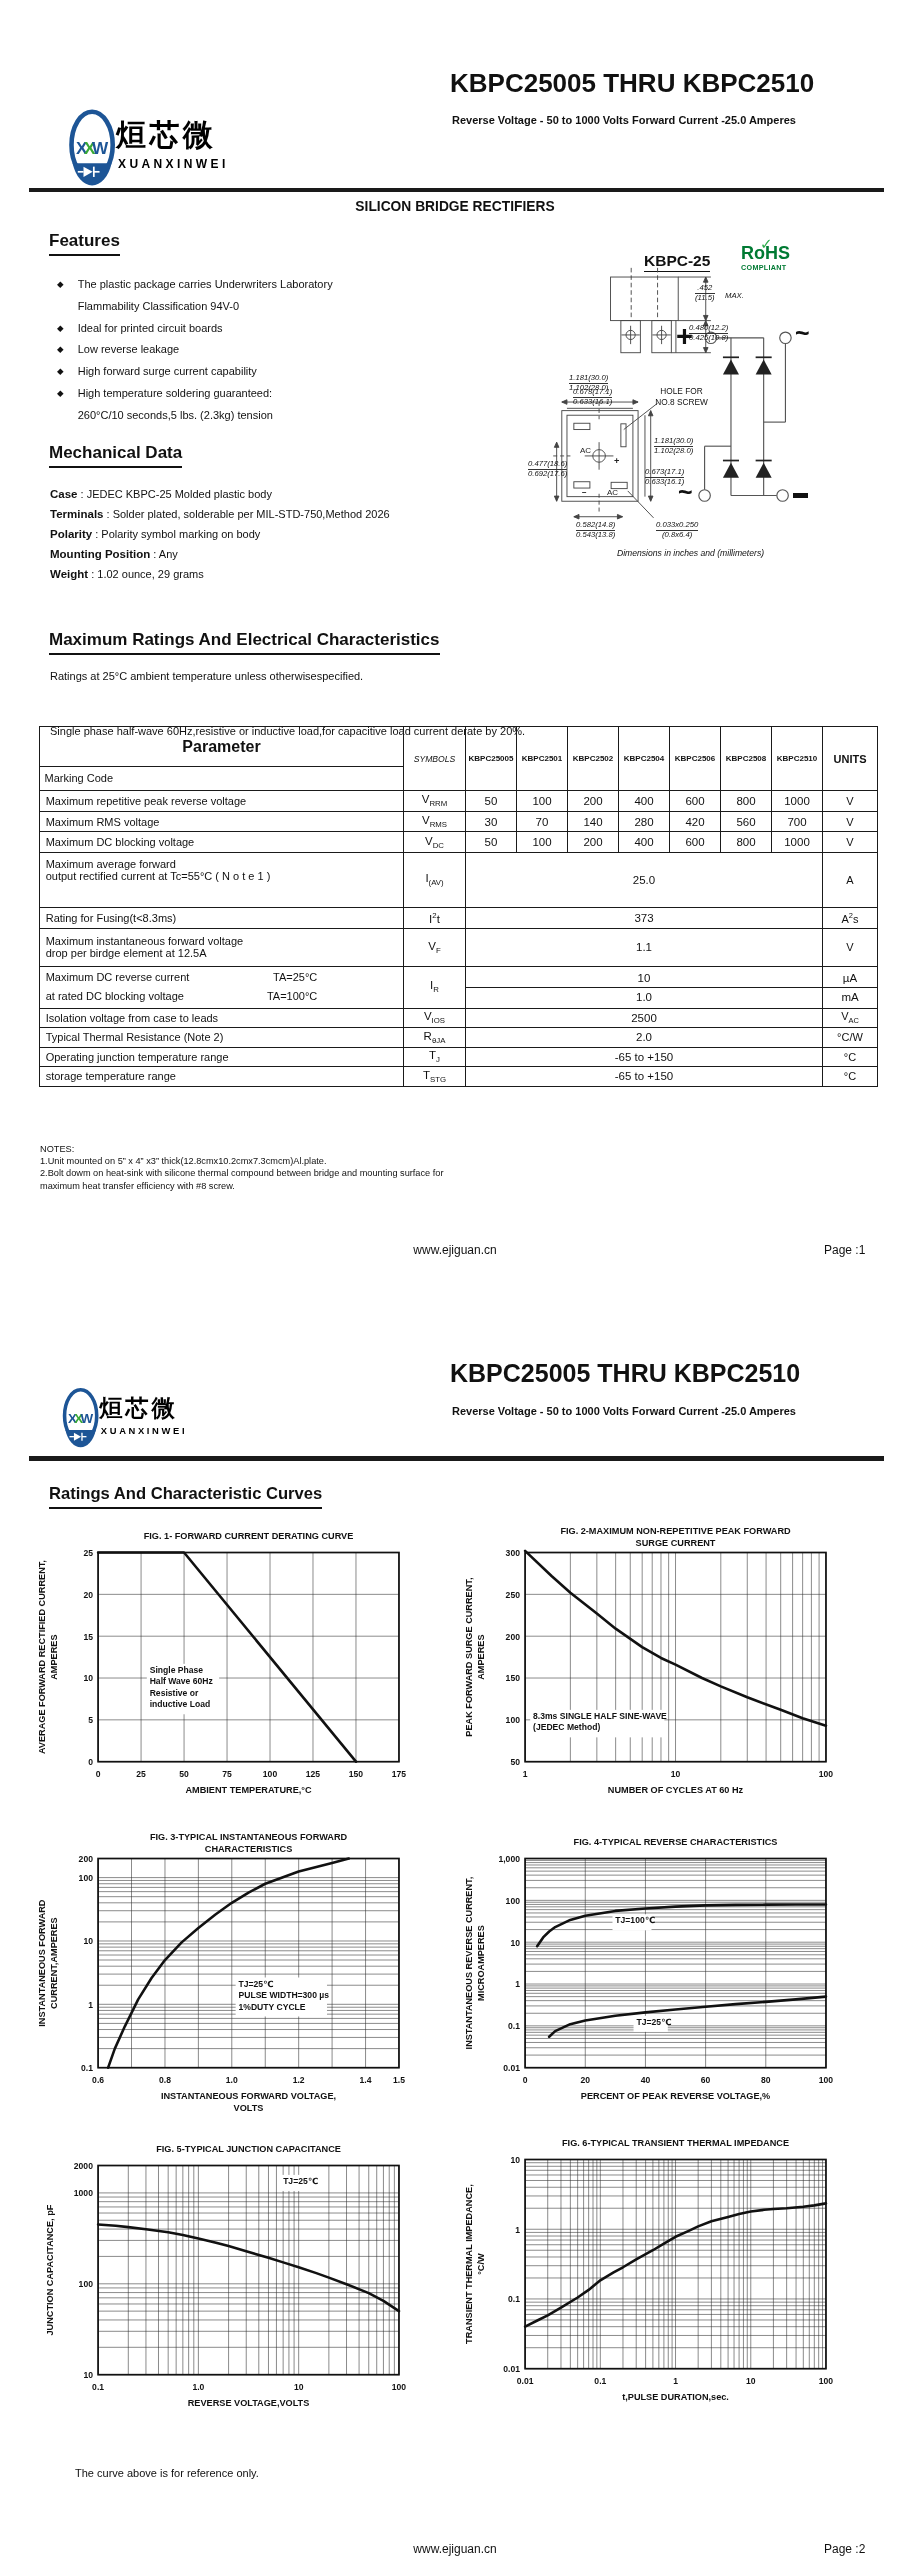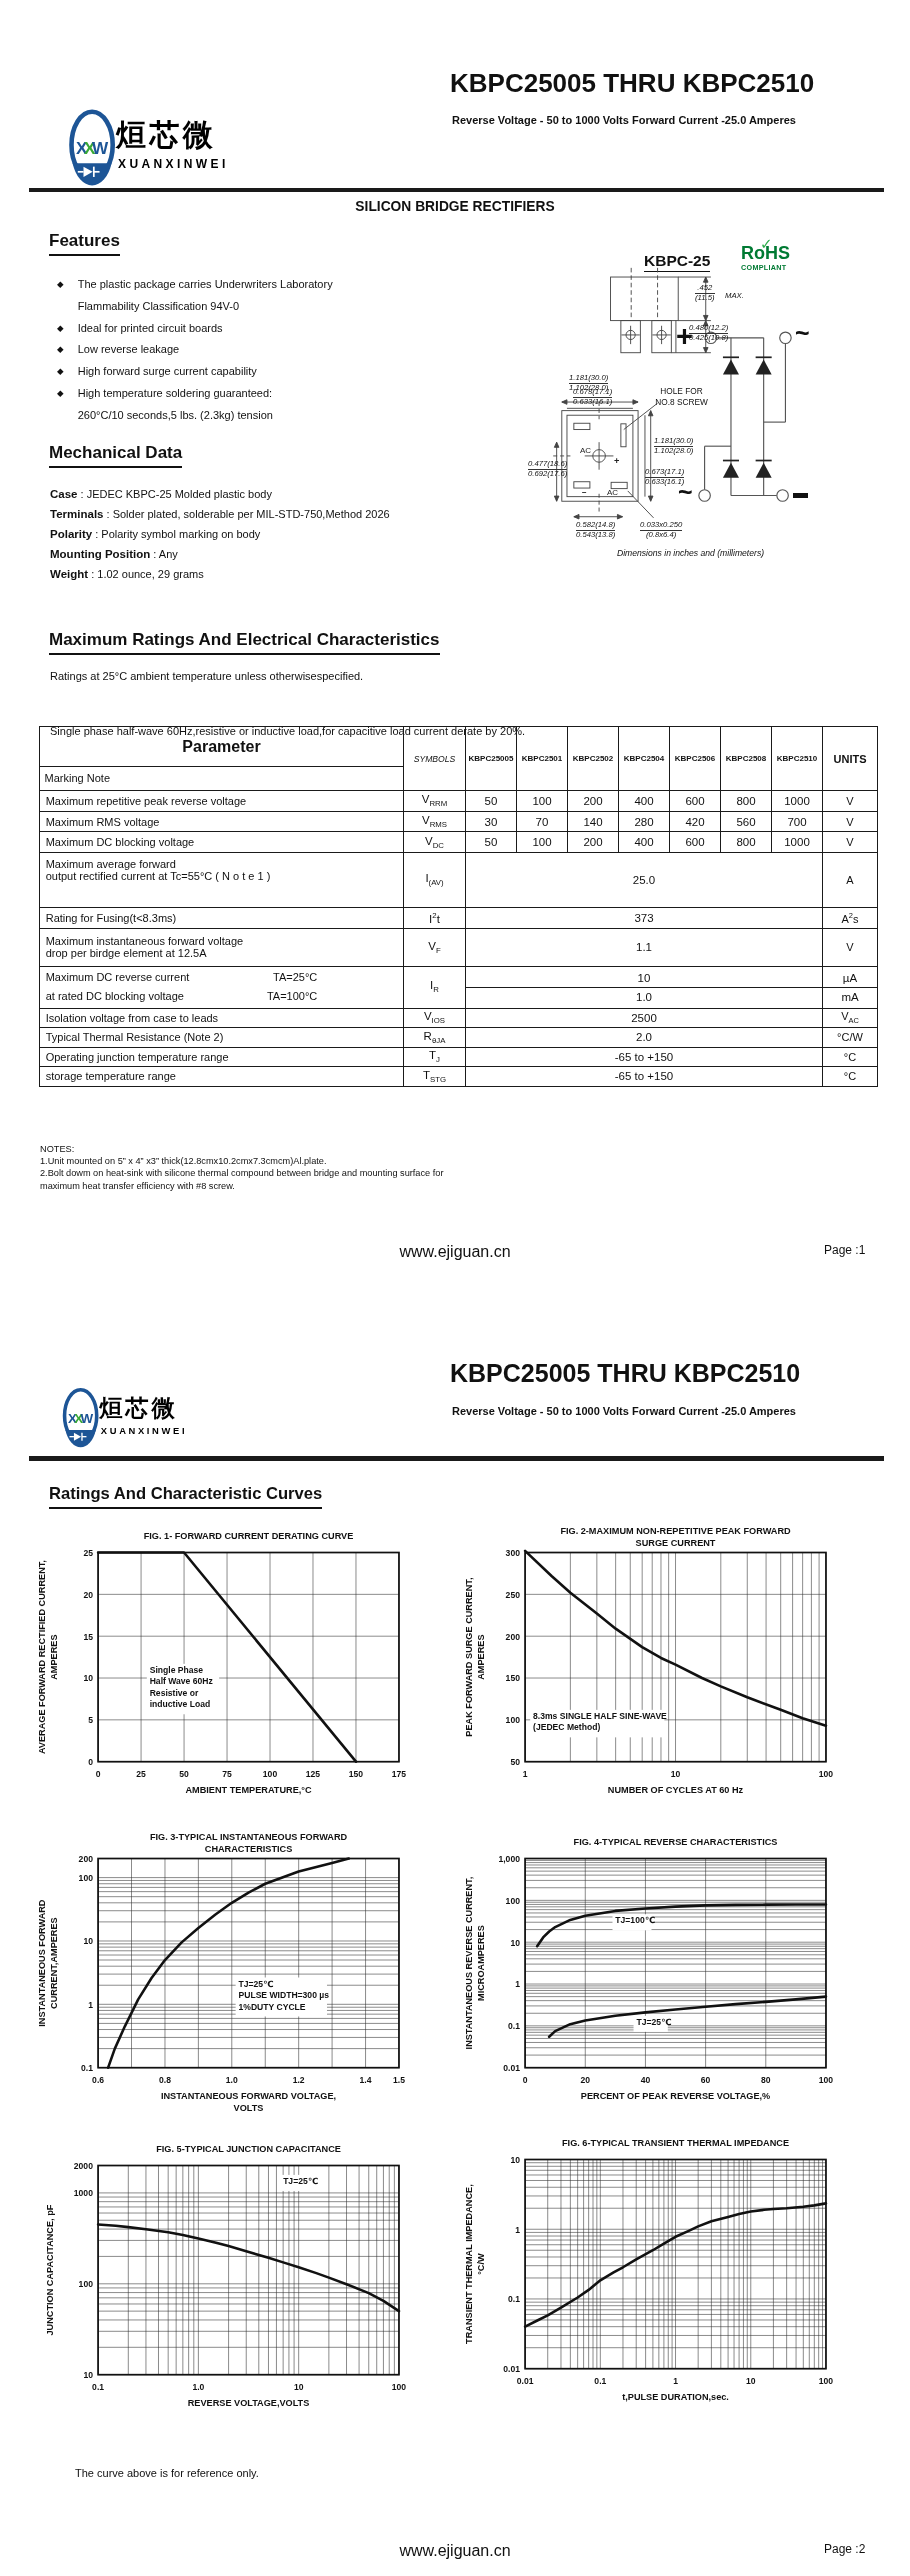--- a/index.html
+++ b/index.html
@@ -38,21 +38,21 @@
   .rt .sym{text-align:center;font-size:11.5px;}
   .rt .val{text-align:center;font-size:11.5px;}
   .rt .unit{text-align:center;font-size:11px;}
   .rt sub{font-size:68%;}
   .rt sup{font-size:68%;}
   .rt .pl{display:flex;justify-content:space-between;padding-right:80px;line-height:1.7;}
   .rt .hv{padding:0;text-align:center;font-size:11.5px;}
   .rt .hv div{height:18px;line-height:18px;}
   .rt .hb{border-bottom:1.1px solid #1a1a1a;}
   .notes div{font-size:9.2px;line-height:1.35;}
-  .foot-site{position:absolute;left:0;width:910px;text-align:center;font-size:16px;}
+  .foot-site{position:absolute;left:0;width:910px;text-align:center;font-size:12px;}
   .foot-page{position:absolute;left:824px;font-size:12px;}
   
   .draw{position:absolute;left:536px;top:247px;width:367px;height:333px;}
   .frac{position:absolute;font-style:italic;font-size:7.7px;text-align:center;line-height:1.15;}
   .frac .fb{display:block;border-top:0.9px solid #333;}
   .frac .ft{display:block;}
   .dimtxt{position:absolute;font-style:italic;font-size:7.7px;}
   .mark{position:absolute;font-size:8px;color:#222;}
   .holelbl{position:absolute;font-size:8.3px;text-align:center;line-height:1.3;}
   .term{position:absolute;font-weight:900;color:#111;}
@@ -263,21 +263,21 @@
           <span class="fb">1.102(28.0)</span>
         </div>
       <div class="frac" style="left:109px;top:221px;">
           <span class="ft">0.673(17.1)</span>
           <span class="fb">0.633(16.1)</span>
         </div>
       <div class="frac" style="left:40px;top:274px;">
           <span class="ft">0.582(14.8)</span>
           <span class="fb">0.543(13.8)</span>
         </div>
-      <div class="frac" style="left:104px;top:274px;">
+      <div class="frac" style="left:120px;top:274px;">
           <span class="ft">0.033x0.250</span>
           <span class="fb">(0.8x6.4)</span>
         </div>
       <div class="holelbl" style="left:108px;top:139px;width:75px;">
         <span>HOLE FOR</span><br><span>NO.8 SCREW</span>
       </div>
       
       <span class="mark" style="left:44px;top:199px;">AC</span>
       <span class="mark" style="left:78px;top:209px;font-weight:bold;font-size:9.2px;">+</span>
       <span class="mark" style="left:46px;top:241px;font-weight:bold;">−</span>
@@ -304,21 +304,21 @@
           <col style="width:51px">
           <col style="width:51px">
           <col style="width:51px">
           <col style="width:51px">
           <col style="width:55px">
         </colgroup>
         <tbody>
           <tr style="height:64px">
             <th class="pc">
               <div class="pt">Parameter</div>
-              <div class="pm">Marking Note</div>
+              <div class="pm">Marking Code</div>
             </th>
             <th class="sy">SYMBOLS</th>
             <th class="dv">KBPC25005</th>
             <th class="dv">KBPC2501</th>
             <th class="dv">KBPC2502</th>
             <th class="dv">KBPC2504</th>
             <th class="dv">KBPC2506</th>
             <th class="dv">KBPC2508</th>
             <th class="dv">KBPC2510</th>
             <th class="un">UNITS</th>

